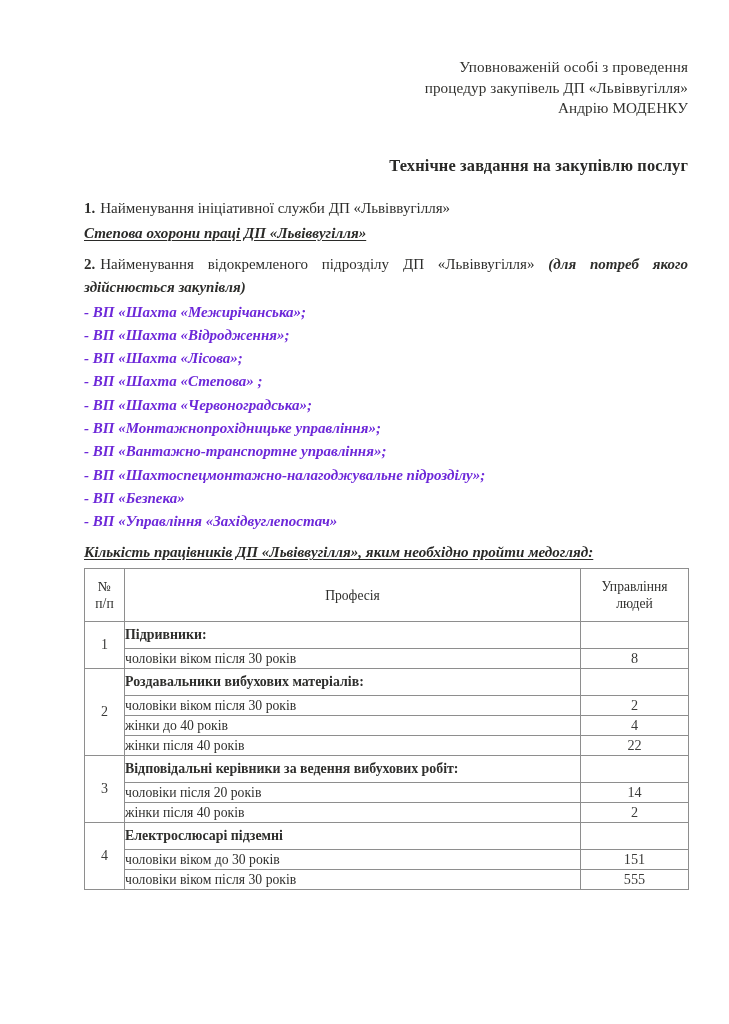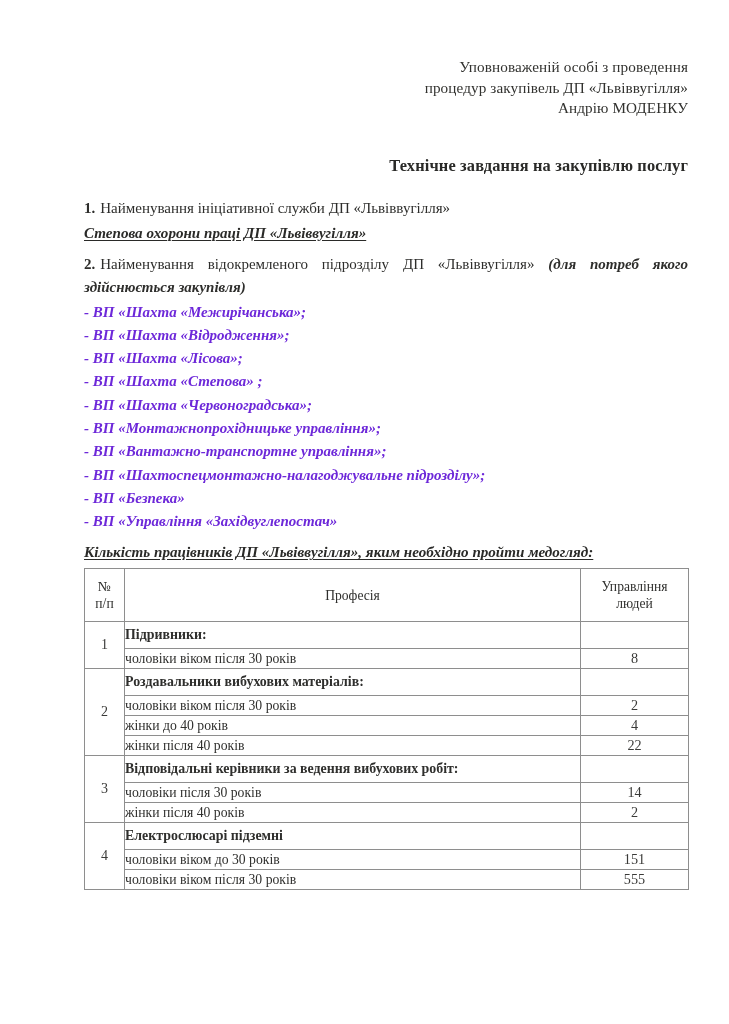--- a/index.html
+++ b/index.html
@@ -256,21 +256,21 @@
           <td class="prof">жінки після 40 років</td>
           <td class="cnt">22</td>
         </tr>
 
         <tr>
           <td class="idx" rowspan="3">3</td>
           <td class="prof-head">Відповідальні керівники за ведення вибухових робіт:</td>
           <td class="cnt empty"></td>
         </tr>
         <tr>
-          <td class="prof">чоловіки після 30 років</td>
+          <td class="prof">чоловіки після 20 років</td>
           <td class="cnt">14</td>
         </tr>
         <tr>
           <td class="prof">жінки  після 40 років</td>
           <td class="cnt">2</td>
         </tr>
 
         <tr>
           <td class="idx" rowspan="3">4</td>
           <td class="prof-head">Електрослюсарі підземні</td>

